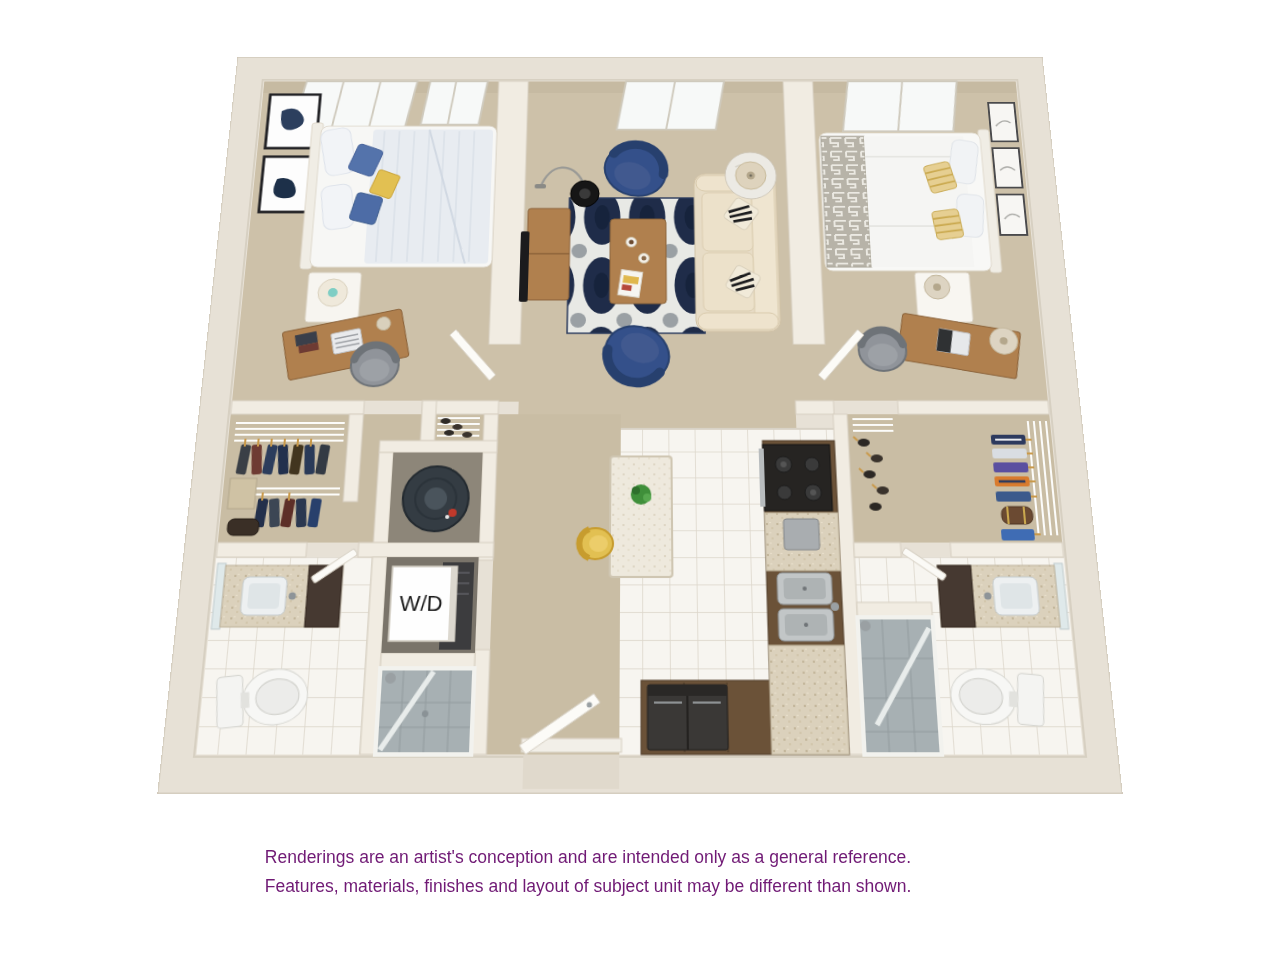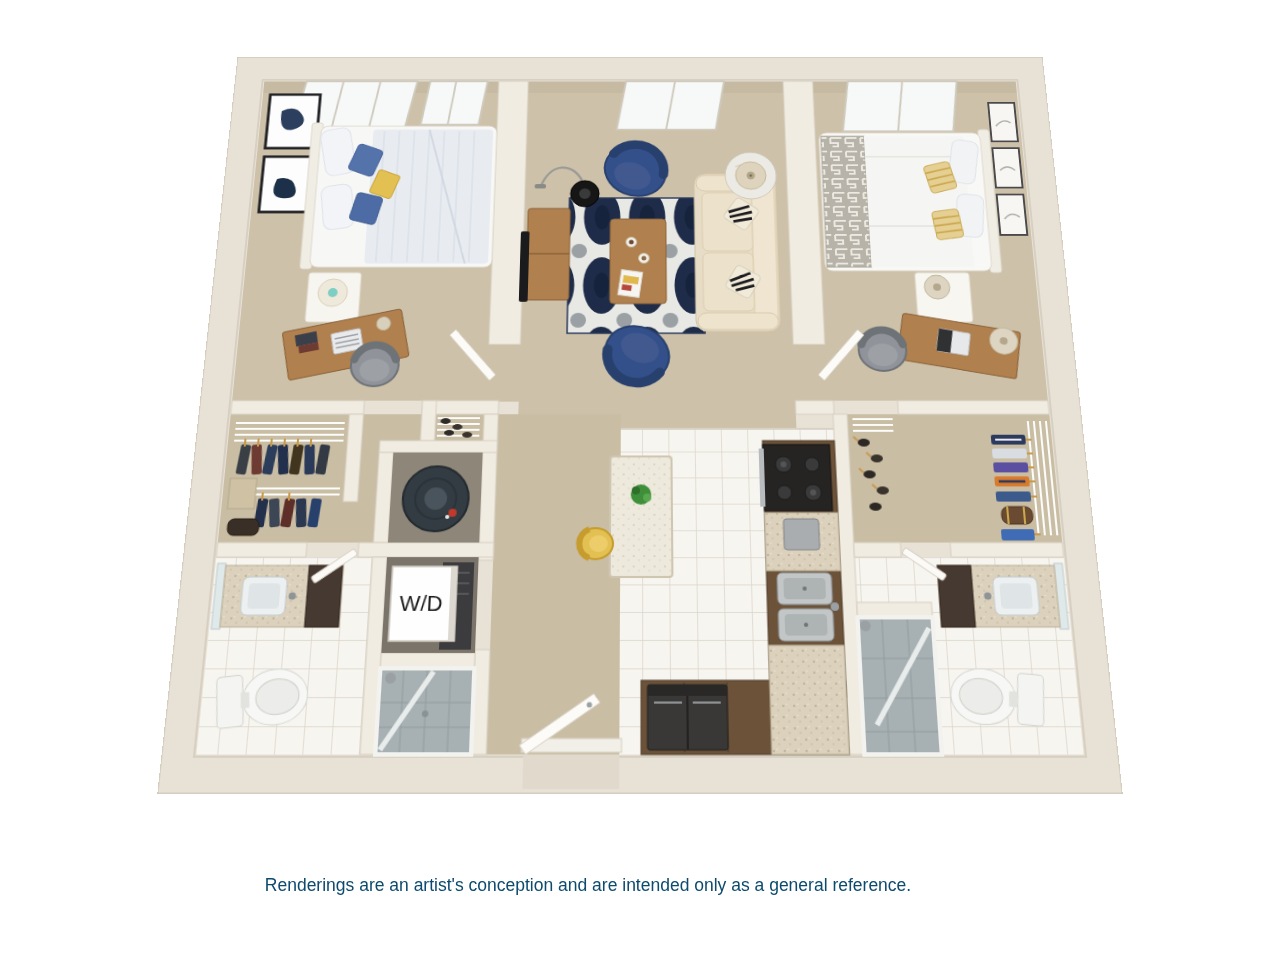--- a/index.html
+++ b/index.html
@@ -8,21 +8,21 @@
     font-family:"Liberation Sans", sans-serif;
   }
   .plan-wrap{
     position:absolute;left:201px;top:12px;width:878px;height:760px;
     transform:perspective(1157px) rotateX(16deg);
     transform-origin:50% 50%;
   }
   .plan-wrap svg{display:block;}
   .disclaimer{
     position:absolute;left:0;top:843px;width:1176px;text-align:center;
-    color:#0c4a6e;font-size:17.5px;line-height:29px;margin-top:28px;
+    color:#701a75;font-size:17.5px;line-height:29px;
   }
   .disclaimer p{margin:0;}
   text{font-family:"Liberation Sans", sans-serif;}
 </style>
 </head>
 <body>
 
 <div class="plan-wrap">
 <svg width="878" height="760" viewBox="0 0 878 760" xmlns="http://www.w3.org/2000/svg">
   <defs>
@@ -489,13 +489,14 @@
         <line x1="658" y1="462" x2="654" y2="458"></line>
             <line x1="670" y1="478" x2="666" y2="474"></line>
       </g>
     </g>
   </g>
 </svg>
 </div>
 
 <div class="disclaimer">
   <p>Renderings are an artist's conception and are intended only as a general reference.</p>
+  <p>Features, materials, finishes and layout of subject unit may be different than shown.</p>
 </div>
 
 </body></html>

